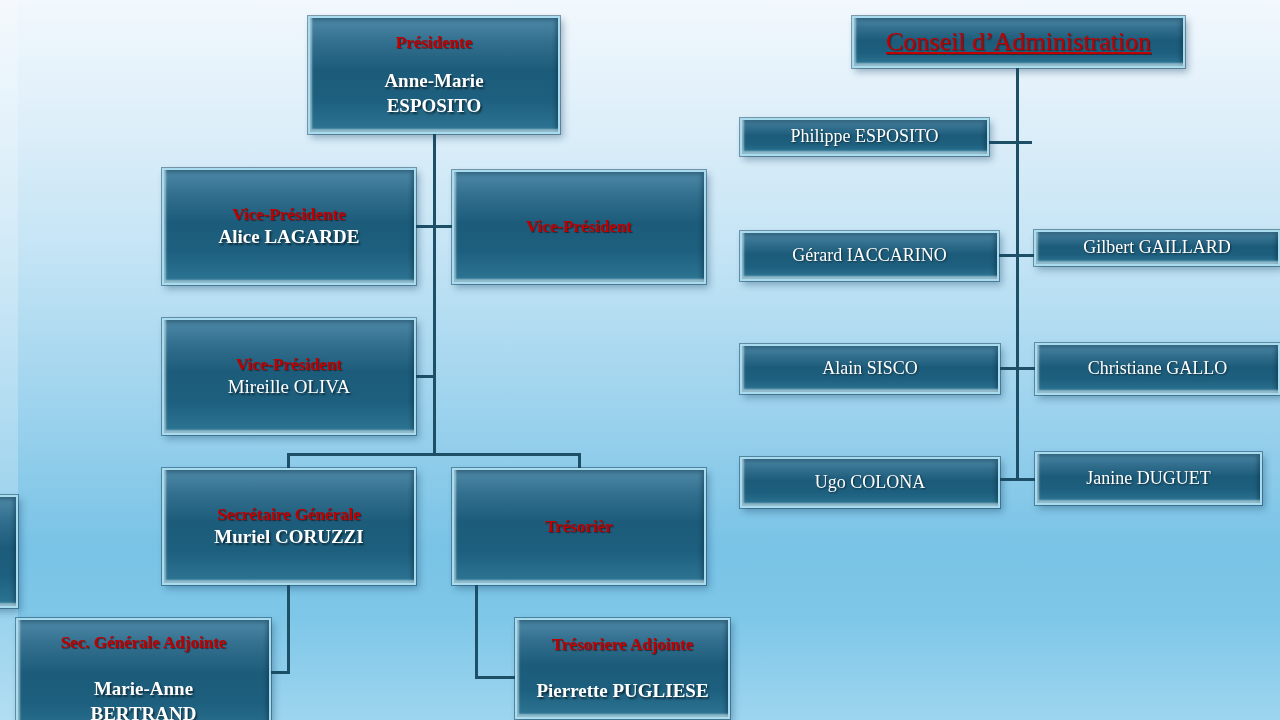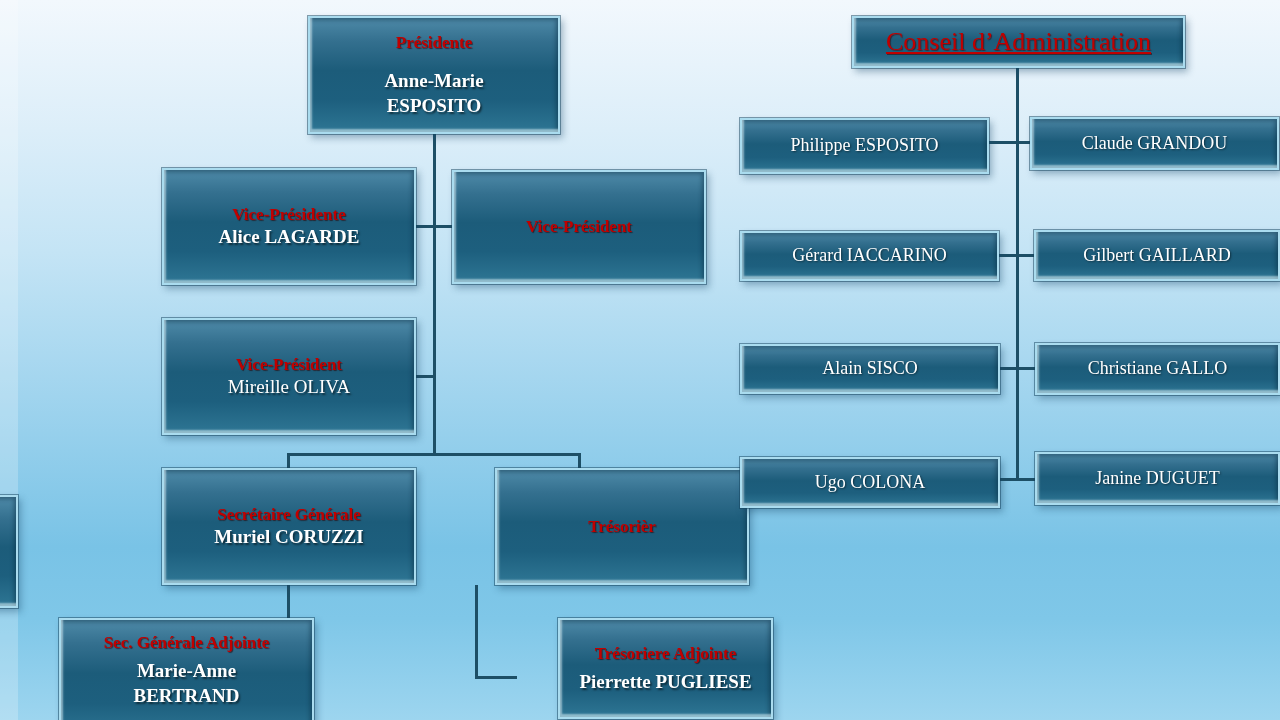--- a/index.html
+++ b/index.html
@@ -40,21 +40,21 @@
   }
   .pname.regular { font-weight:normal; }
   .member {
     color:#ffffff; font-size:18px; line-height:1.2;
     text-shadow:1px 1px 2px rgba(0,0,0,0.5);
   }
   .board-title {
     color:#c00000; font-size:26px; text-decoration:underline; line-height:1.2;
     text-shadow:1px 1px 1px rgba(60,0,0,0.55);
   }
-  .gap4 { gap:16px; } .gap6 { gap:6px;margin-left:43px; } .gap8 { gap:0; }
+  .gap4 { gap:16px; } .gap6 { gap:24px; } .gap8 { gap:0; }
   .top-align { justify-content:flex-start; padding-top:12px; }
 </style>
 </head>
 <body>
 
 <div class="stage">
   <div class="edge-strip"></div>
 
   <div class="connector" style="left:433px;top:133px;width:3px;height:322px"></div>
   <div class="connector" style="left:416px;top:225px;width:36px;height:3px"></div>
@@ -110,40 +110,37 @@
     <div class="role">Trésoriere Adjointe</div>
     <div class="pname">Pierrette PUGLIESE</div>
   </div>
 
   <div class="obox" style="left:-46px;top:495px;width:64px;height:113px"></div>
 
   <div class="obox" style="left:852px;top:16px;width:333px;height:52px">
     <div class="board-title">Conseil d’Administration</div>
   </div>
 
-  <div class="obox" style="left:740px;top:118px;width:249px;height:56px">
+  <div class="obox" style="left:740px;top:118px;width:249px;height:38px">
     <div class="member">Philippe ESPOSITO</div>
-  </div>
-  <div class="obox" style="left:1030px;top:117px;width:249px;height:53px">
-    <div class="member">Claude GRANDOU</div>
   </div>
 
   <div class="obox" style="left:740px;top:231px;width:259px;height:50px">
     <div class="member">Gérard IACCARINO</div>
   </div>
-  <div class="obox" style="left:1034px;top:230px;width:246px;height:51px">
+  <div class="obox" style="left:1034px;top:230px;width:246px;height:36px">
     <div class="member">Gilbert GAILLARD</div>
   </div>
 
   <div class="obox" style="left:740px;top:344px;width:260px;height:50px">
     <div class="member">Alain SISCO</div>
   </div>
   <div class="obox" style="left:740px;top:457px;width:260px;height:51px">
     <div class="member">Ugo COLONA</div>
   </div>
 
   <div class="obox" style="left:1035px;top:343px;width:245px;height:52px">
     <div class="member">Christiane GALLO</div>
   </div>
-  <div class="obox" style="left:1035px;top:452px;width:245px;height:53px">
+  <div class="obox" style="left:1035px;top:452px;width:227px;height:53px">
     <div class="member">Janine DUGUET</div>
   </div>
 </div>
 
 </body></html>

